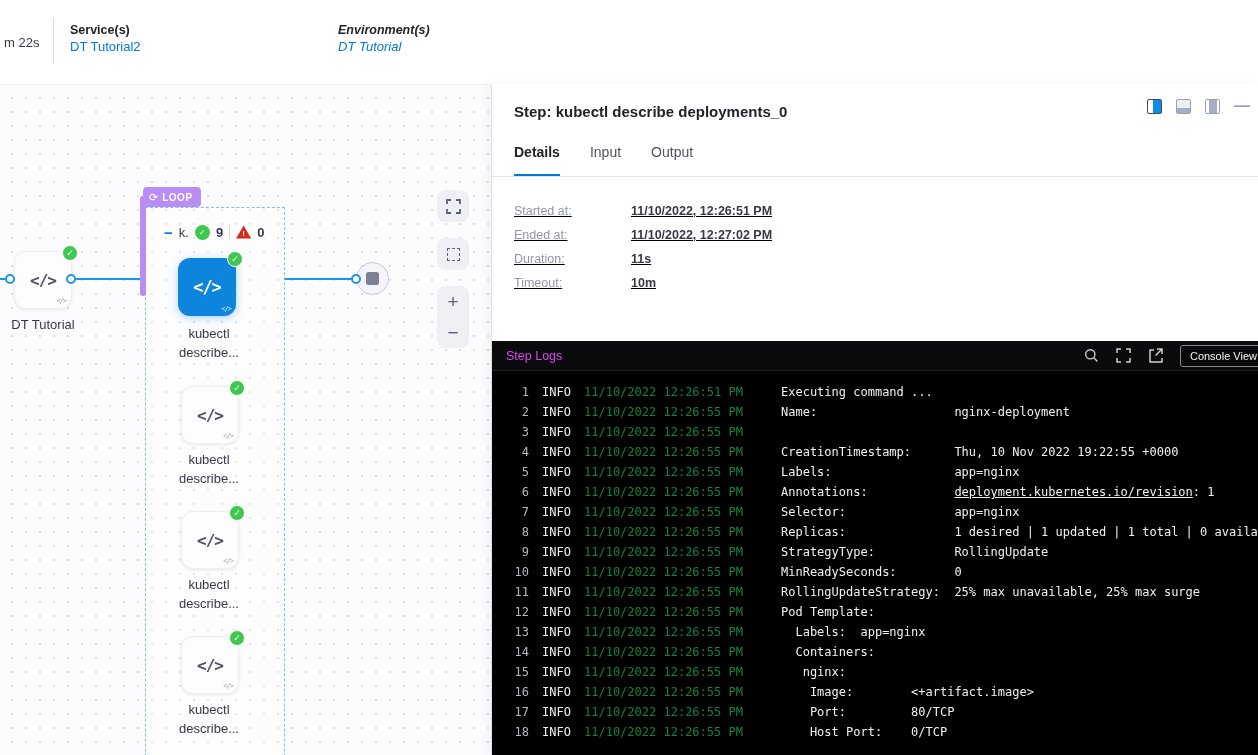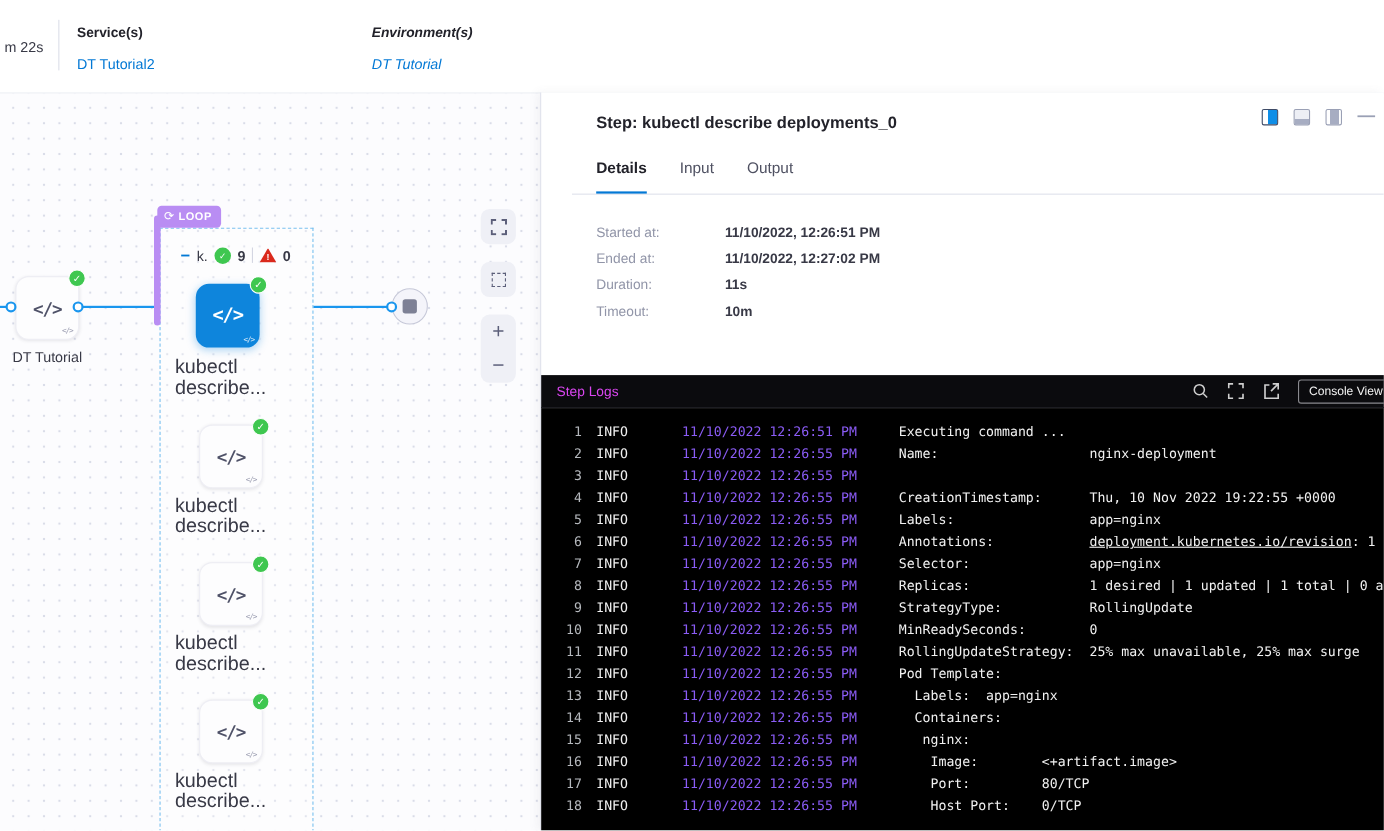--- a/index.html
+++ b/index.html
@@ -5,21 +5,21 @@
   html,body{margin:0;padding:0;width:1258px;height:755px;overflow:hidden;
     font-family:"Liberation Sans","DejaVu Sans",sans-serif;background:#fff;position:relative;}
   .app{position:absolute;inset:0;}
 
   
   .topbar{position:absolute;left:0;top:0;width:1258px;height:84px;background:#fff;
     border-bottom:1px solid #eceef4;z-index:5;}
   .elapsed{position:absolute;left:4px;top:35px;font-size:13px;color:#383946;font-weight:500;}
   .topbar-divider{position:absolute;left:53px;top:18px;width:1px;height:46px;background:#dcdee9;}
   .meta-group{position:absolute;top:23px;}
-  .meta-label{font-size:12.5px;font-weight:700;color:#22222a;margin-bottom:14px;}
+  .meta-label{font-size:12.5px;font-weight:700;color:#22222a;margin-bottom:2px;}
   .meta-link{font-size:13px;color:#0278d5;cursor:pointer;}
   #svc{left:70px;} #env{left:338px;font-style:italic;}
 
   
   .canvas{position:absolute;left:0;top:84px;width:491px;height:671px;background:#fcfcfe;
     background-image:radial-gradient(circle,#d9dce8 1px,transparent 1.4px);
     background-size:14px 14px;background-position:5px 7px;overflow:hidden;}
   .edge{position:absolute;height:2px;background:#1a96ee;z-index:1;}
   .ring{position:absolute;width:10px;height:10px;border:2px solid #1a96ee;border-radius:50%;
     background:#fff;box-sizing:border-box;z-index:3;}
@@ -30,21 +30,21 @@
   .code-glyph{font-family:"DejaVu Sans Mono",monospace;font-weight:700;font-size:16px;
     letter-spacing:-1px;color:#4f5268;}
   .node.blue .code-glyph{color:#fff;font-size:17px;}
   .corner-glyph{position:absolute;right:5px;bottom:3px;font-family:"DejaVu Sans Mono",monospace;
     font-size:7px;letter-spacing:-1px;color:#9fa1b4;}
   .node.blue .corner-glyph{color:#cfe7fa;}
   .badge-check{position:absolute;right:-7px;top:-7px;width:16px;height:16px;border-radius:50%;
     background:#3fc750;border:1.5px solid #fff;display:flex;align-items:center;justify-content:center;
     box-sizing:border-box;z-index:4;}
   .badge-check i{font-style:normal;color:#fff;font-size:9px;font-weight:700;line-height:1;}
-  .node-label{position:absolute;width:100px;text-align:left;font-size:18px;color:#383946;
+  .node-label{position:absolute;width:100px;text-align:center;font-size:13px;color:#383946;
     line-height:19px;z-index:2;}
   .node-label span{display:block;}
   .stage-label{position:absolute;left:-12px;top:233px;width:110px;text-align:center;
     font-size:13px;color:#383946;z-index:2;}
 
   .loop-badge{position:absolute;left:143px;top:103px;height:20px;padding:0 8px 0 6px;
     background:#b98df3;border-radius:4px;display:flex;align-items:center;gap:4px;z-index:4;}
   .loop-badge .loop-ic{color:#fff;font-size:11px;line-height:1;}
   .loop-badge .loop-txt{color:#fff;font-size:10px;font-weight:700;letter-spacing:.5px;text-align:center;}
   .loop-bar{position:absolute;left:140px;top:112px;width:6px;height:100px;background:#b98df3;
@@ -72,55 +72,55 @@
   .gbtn{position:absolute;left:437px;width:32px;height:32px;background:#eff0f6;border-radius:8px;
     display:flex;align-items:center;justify-content:center;cursor:pointer;z-index:4;}
   .gzoom{position:absolute;left:437px;top:202px;width:32px;height:62px;background:#eff0f6;
     border-radius:8px;display:flex;flex-direction:column;z-index:4;}
   .gzoom div{flex:1;display:flex;align-items:center;justify-content:center;cursor:pointer;
     color:#5c5f7a;font-size:19px;line-height:1;}
   .marquee{width:13px;height:13px;border:1.5px dashed #5c5f7a;box-sizing:border-box;}
 
   
   .panel{position:absolute;left:491px;top:84px;width:767px;height:671px;background:#fff;
-    border-left:1px solid #dfe1ec;box-shadow:-3px 0 8px rgba(96,97,112,.07);box-sizing:border-box;z-index:6;padding-left:28px;}
+    border-left:1px solid #dfe1ec;box-shadow:-3px 0 8px rgba(96,97,112,.07);box-sizing:border-box;z-index:6;}
   .panel-header{position:relative;height:60px;}
   .panel-title{position:absolute;left:22px;top:19px;font-size:15px;font-weight:700;color:#22222a;}
   .layout-icons{position:absolute;right:8px;top:14px;display:flex;align-items:center;gap:14px;}
   .li-sq{width:15px;height:15px;border-radius:2px;box-sizing:border-box;cursor:pointer;}
   .li-split{border:1.5px solid #3d4a66;background:linear-gradient(90deg,#fff 0 4.5px,#0f8ee7 4.5px 100%);}
   .li-bottom{border:1.5px solid #9aa0b5;background:linear-gradient(180deg,#edeff5 0 8px,#a7adc2 8px 100%);}
   .li-right{border:1.5px solid #9aa0b5;background:linear-gradient(90deg,#fff 0 3px,#a7adc2 3px 11px,#fff 11px 100%);}
   .li-minus{color:#9aa0b5;font-size:16px;font-weight:700;line-height:1;cursor:pointer;}
 
   .tabs{display:flex;gap:30px;padding-left:22px;border-bottom:1px solid #dfe1ec;height:33px;box-sizing:border-box;}
   .tab{font-size:14px;color:#4f5162;padding-bottom:12px;border-bottom:2.5px solid transparent;cursor:pointer;}
   .tab.active{color:#22222a;font-weight:700;border-bottom-color:#0278d5;}
 
-  .details{padding:22px 0 0 22px;}
+  .details{padding:22px 0 0 22px;text-decoration:underline;}
   .drow{display:flex;height:24px;align-items:center;}
   .dlabel{width:117px;font-size:12.5px;color:#9195a8;font-weight:500;}
   .dvalue{font-size:12.5px;color:#383946;font-weight:700;}
   .dlink{color:#0278d5;font-weight:600;cursor:pointer;}
 
   .logs-bar{position:absolute;left:0;top:257px;width:767px;height:30px;background:#0b0b0e;
     display:flex;align-items:center;padding:0 0 0 14px;box-sizing:border-box;border-bottom:1px solid #1d1d22;}
   .logs-title{font-size:12.5px;color:#d946ef;}
   .logs-actions{margin-left:auto;display:flex;align-items:center;gap:16px;padding-right:0;}
   .log-ic{width:16px;height:16px;display:flex;align-items:center;justify-content:center;cursor:pointer;}
   .console-btn{height:20px;border:1px solid #8a8a8f;border-radius:3px;color:#f2f2f2;font-size:11px;
     display:flex;align-items:center;padding:0 9px;margin-right:-8px;white-space:nowrap;cursor:pointer;}
 
   .log-body{position:absolute;left:0;top:287px;width:767px;height:384px;background:#000;
     overflow:hidden;padding-top:11px;box-sizing:border-box;
     font-family:"DejaVu Sans Mono","Liberation Mono",monospace;font-size:12px;}
   .log-row{display:flex;height:20px;align-items:center;padding-left:10px;white-space:pre;}
   .ln{width:27px;text-align:right;color:#b5b8bd;margin-right:13px;flex:none;}
   .lvl{width:29px;color:#f1f1f1;margin-right:13px;flex:none;}
-  .lts{width:159px;color:#8b5cf6;margin-right:38px;flex:none;margin-left:36px;}
+  .lts{width:159px;color:#15803d;margin-right:38px;flex:none;}
   .lmsg{color:#f1f1f1;white-space:pre;}
   .lmsg a, .llink{color:#f1f1f1;text-decoration:underline;cursor:pointer;white-space:pre;}
 </style>
 </head>
 <body>
 
 <div class="app">
 
   <div class="topbar">
     <span class="elapsed">m 22s</span>

